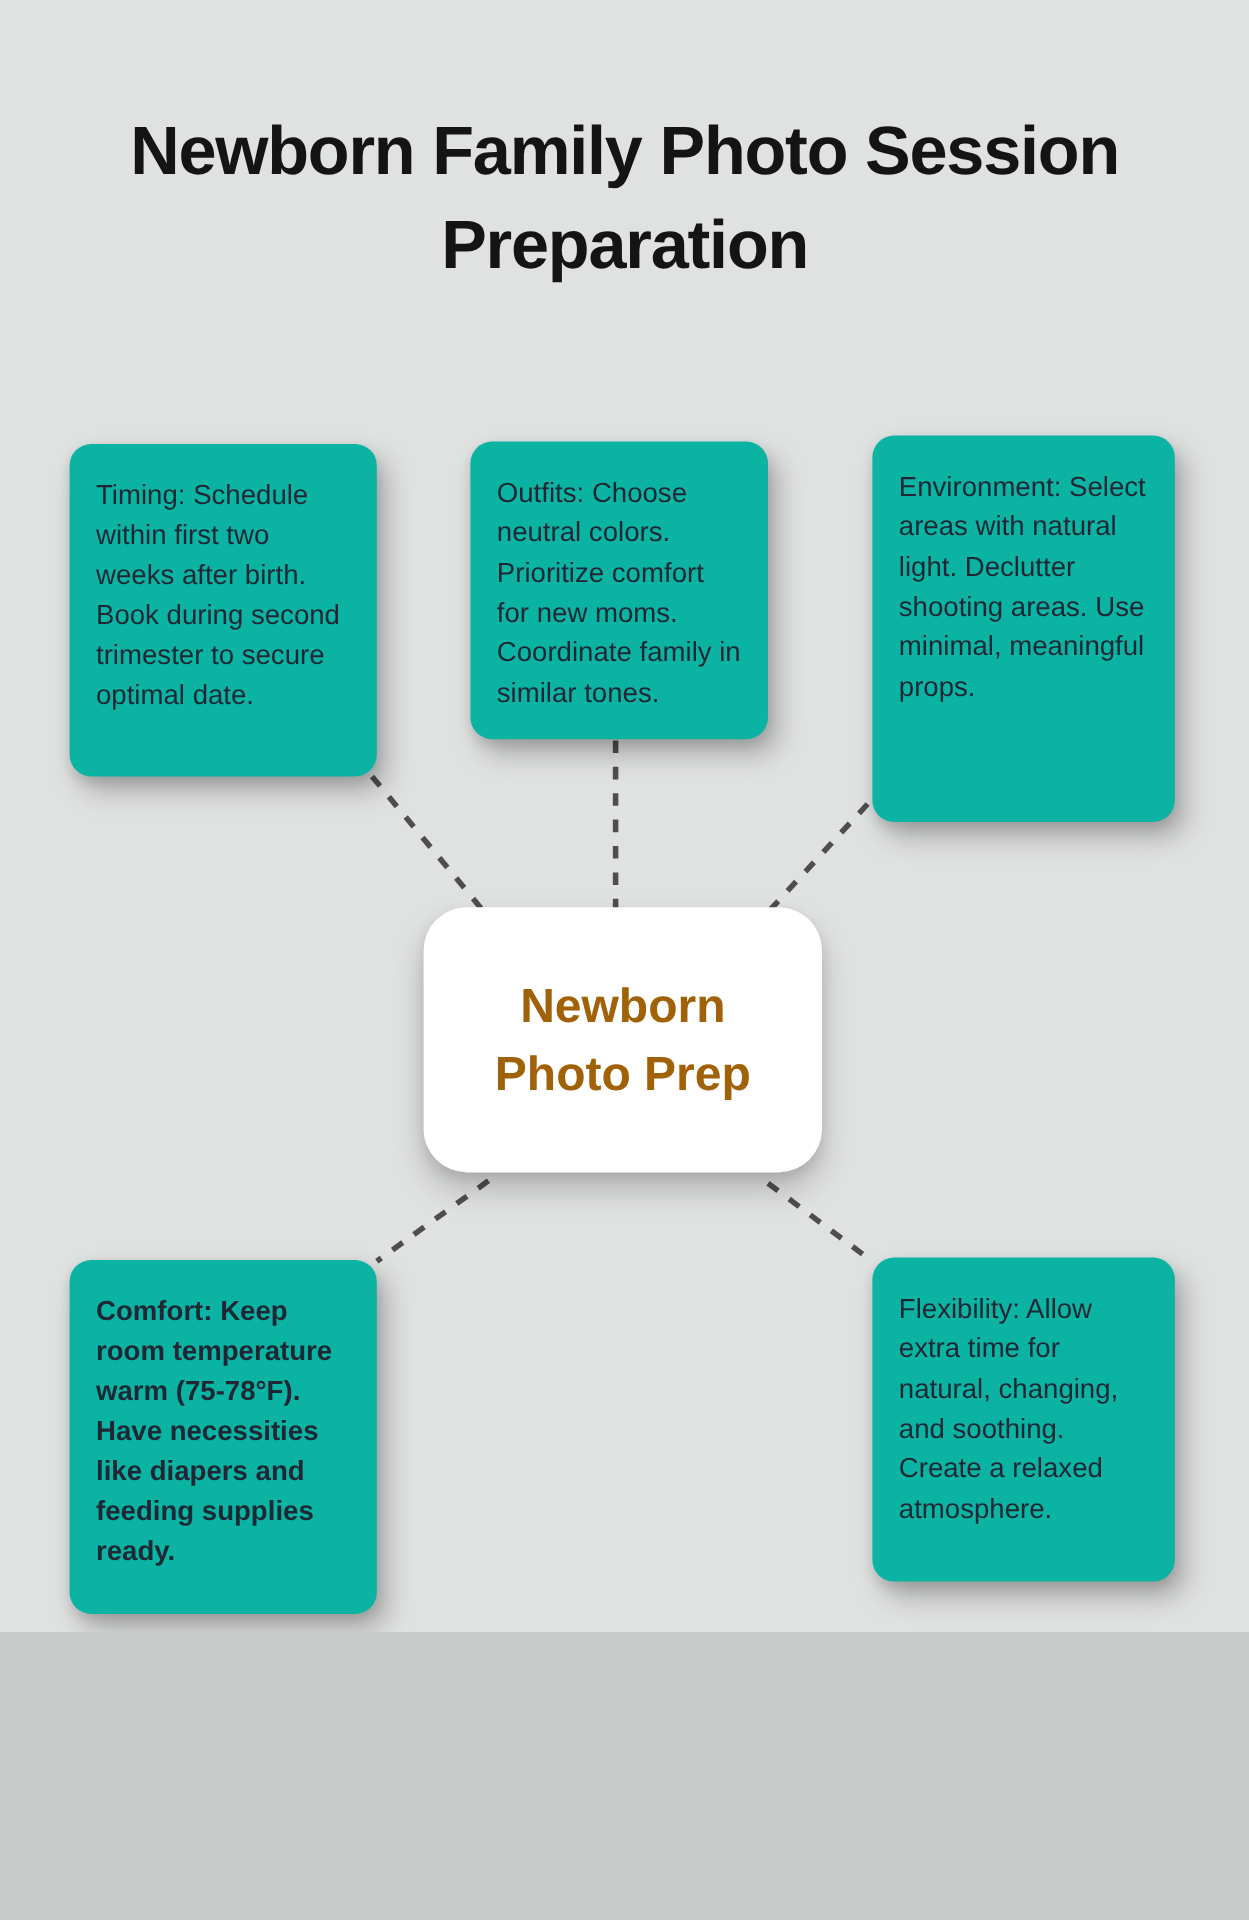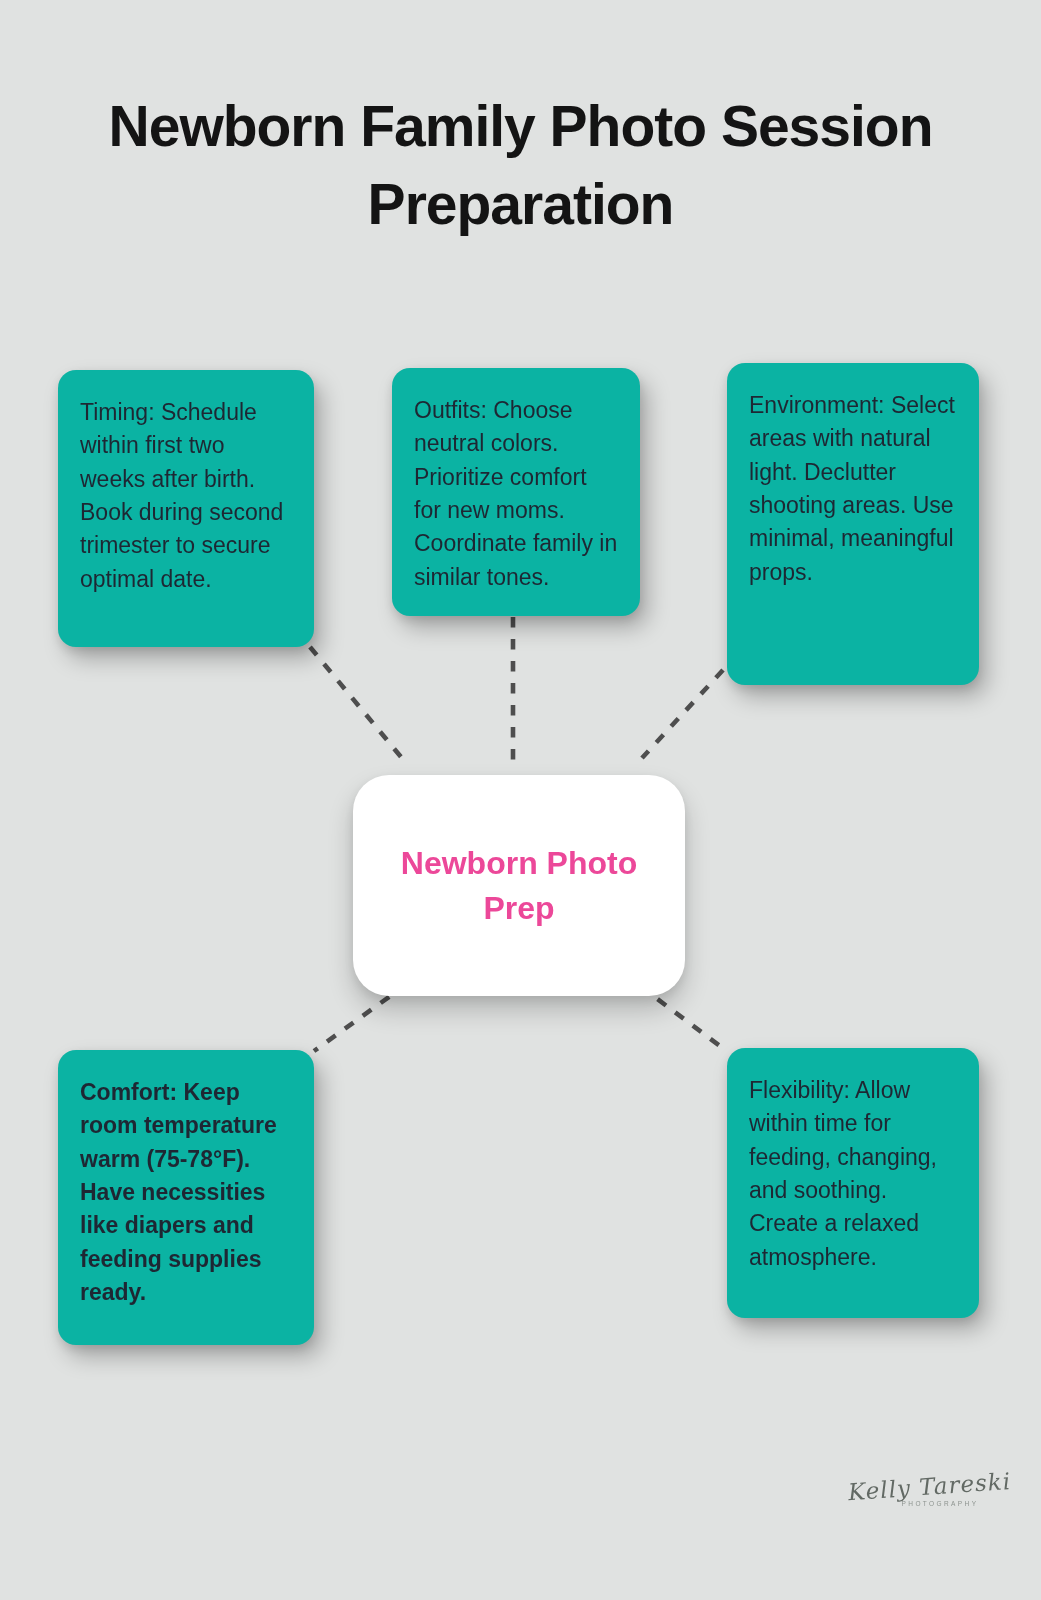--- a/index.html
+++ b/index.html
@@ -3,21 +3,21 @@
 <meta charset="utf-8">
 <style>
   html, body {
     margin: 0;
     padding: 0;
     background: #c8cac9;
   }
   .canvas {
     position: relative;
     width: 1041px;
-    height: 1600px;
+    height: 1360px;
     margin: 0 auto;
     background: #e0e2e1;
     overflow: hidden;
     font-family: "Liberation Sans", "DejaVu Sans", sans-serif;
   }
   .page-title {
     position: absolute;
     top: 88px;
     left: 50px;
     right: 50px;
@@ -52,34 +52,34 @@
   .node-timing      { left: 58px;  top: 370px;  width: 256px; min-height: 277px; }
   .node-outfits     { left: 392px; top: 368px;  width: 248px; min-height: 244px; }
   .node-environment { left: 727px; top: 363px;  width: 252px; min-height: 322px; }
   .node-comfort     { left: 58px;  top: 1050px; width: 256px; min-height: 295px; font-weight: bold; }
   .node-flexibility { left: 727px; top: 1048px; width: 252px; min-height: 270px; }
   .center-node {
     position: absolute;
     z-index: 2;
     box-sizing: border-box;
     left: 353px;
-    top: 775px;
+    top: 756px;
     width: 332px;
     height: 221px;
     background: #ffffff;
     border-radius: 36px;
     display: flex;
     align-items: center;
     justify-content: center;
     text-align: center;
     padding: 0 38px;
-    font-size: 32px;
+    font-size: 40px;
     line-height: 1.4;
     font-weight: bold;
-    color: #ec4899;
+    color: #a16207;
     box-shadow: 0 14px 26px rgba(0,0,0,0.20), 0 4px 10px rgba(0,0,0,0.08);
   }
   .watermark {
     position: absolute;
     z-index: 2;
     left: 848px;
     top: 1474px;
     width: 150px;
     text-align: center;
     color: #4d554f;
@@ -119,20 +119,20 @@
   <div class="node node-timing">Timing: Schedule within first two weeks after birth. Book during second trimester to secure optimal date.</div>
 
   <div class="node node-environment">Environment: Select areas with natural light. Declutter shooting areas. Use minimal, meaningful props.</div>
 
   <div class="node node-outfits">Outfits: Choose neutral colors. Prioritize comfort for new moms. Coordinate family in similar tones.</div>
 
   <div class="center-node">Newborn Photo Prep</div>
 
   <div class="node node-comfort">Comfort: Keep room temperature warm (75-78°F). Have necessities like diapers and feeding supplies ready.</div>
 
-  <div class="node node-flexibility">Flexibility: Allow within time for feeding, changing, and soothing. Create a relaxed atmosphere.</div>
+  <div class="node node-flexibility">Flexibility: Allow extra time for natural, changing, and soothing. Create a relaxed atmosphere.</div>
 
   <div class="watermark">
     <div class="watermark-name">Kelly Tareski</div>
     <div class="watermark-sub">PHOTOGRAPHY</div>
   </div>
 
 </div>
 
 </body></html>

